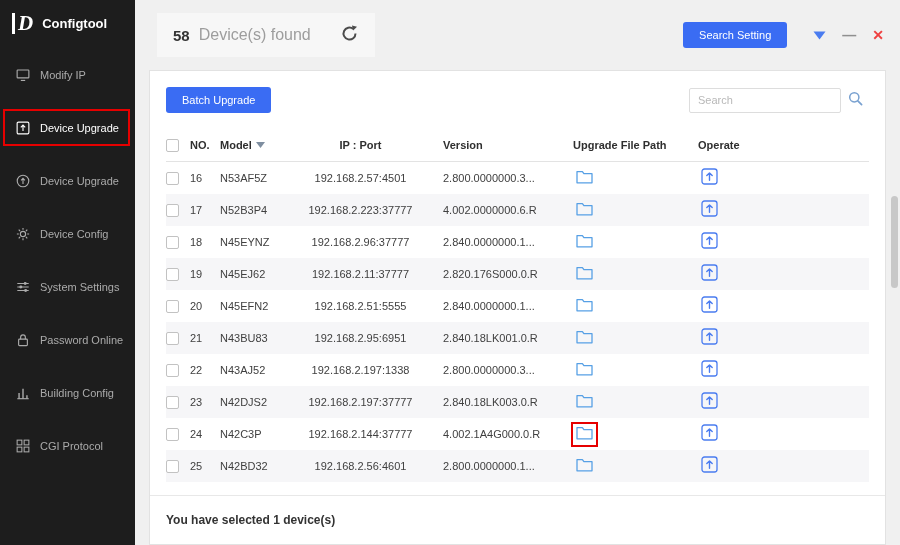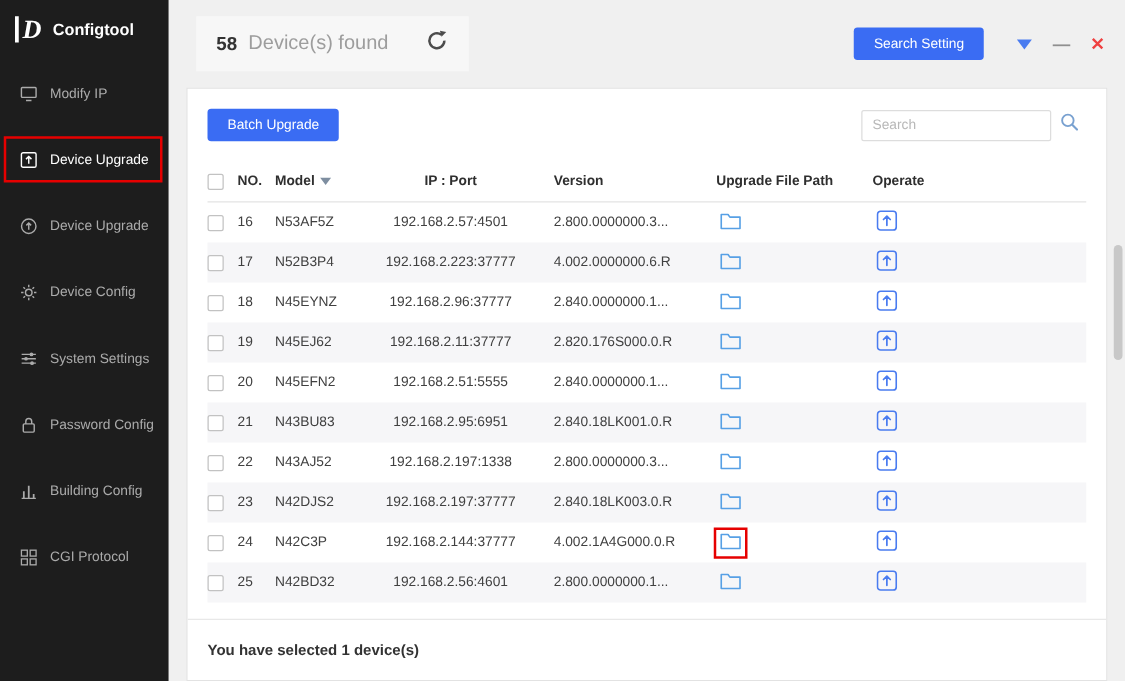--- a/index.html
+++ b/index.html
@@ -125,21 +125,21 @@
       <span class="nav-label">System Settings</span>
     </div>
 
     <div class="nav-item">
       <span class="nav-icon">
         <svg width="14" height="14" viewBox="0 0 16 16">
             <rect x="3" y="7" width="10" height="7.5" rx="1" fill="none" stroke="currentColor" stroke-width="1.3"></rect>
             <path d="M5.3 7V4.8a2.7 2.7 0 0 1 5.4 0V7" fill="none" stroke="currentColor" stroke-width="1.3"></path>
           </svg>
       </span>
-      <span class="nav-label">Password Config</span>
+      <span class="nav-label">Password Online</span>
     </div>
 
     <div class="nav-item">
       <span class="nav-icon">
         <svg width="14" height="14" viewBox="0 0 16 16">
             <path d="M1.5 14.5h13" stroke="currentColor" stroke-width="1.3"></path>
             <path d="M3.5 14.5V8M8 14.5V3M12.5 14.5V10.5" stroke="currentColor" stroke-width="1.6"></path>
           </svg>
       </span>
       <span class="nav-label">Building Config</span>

